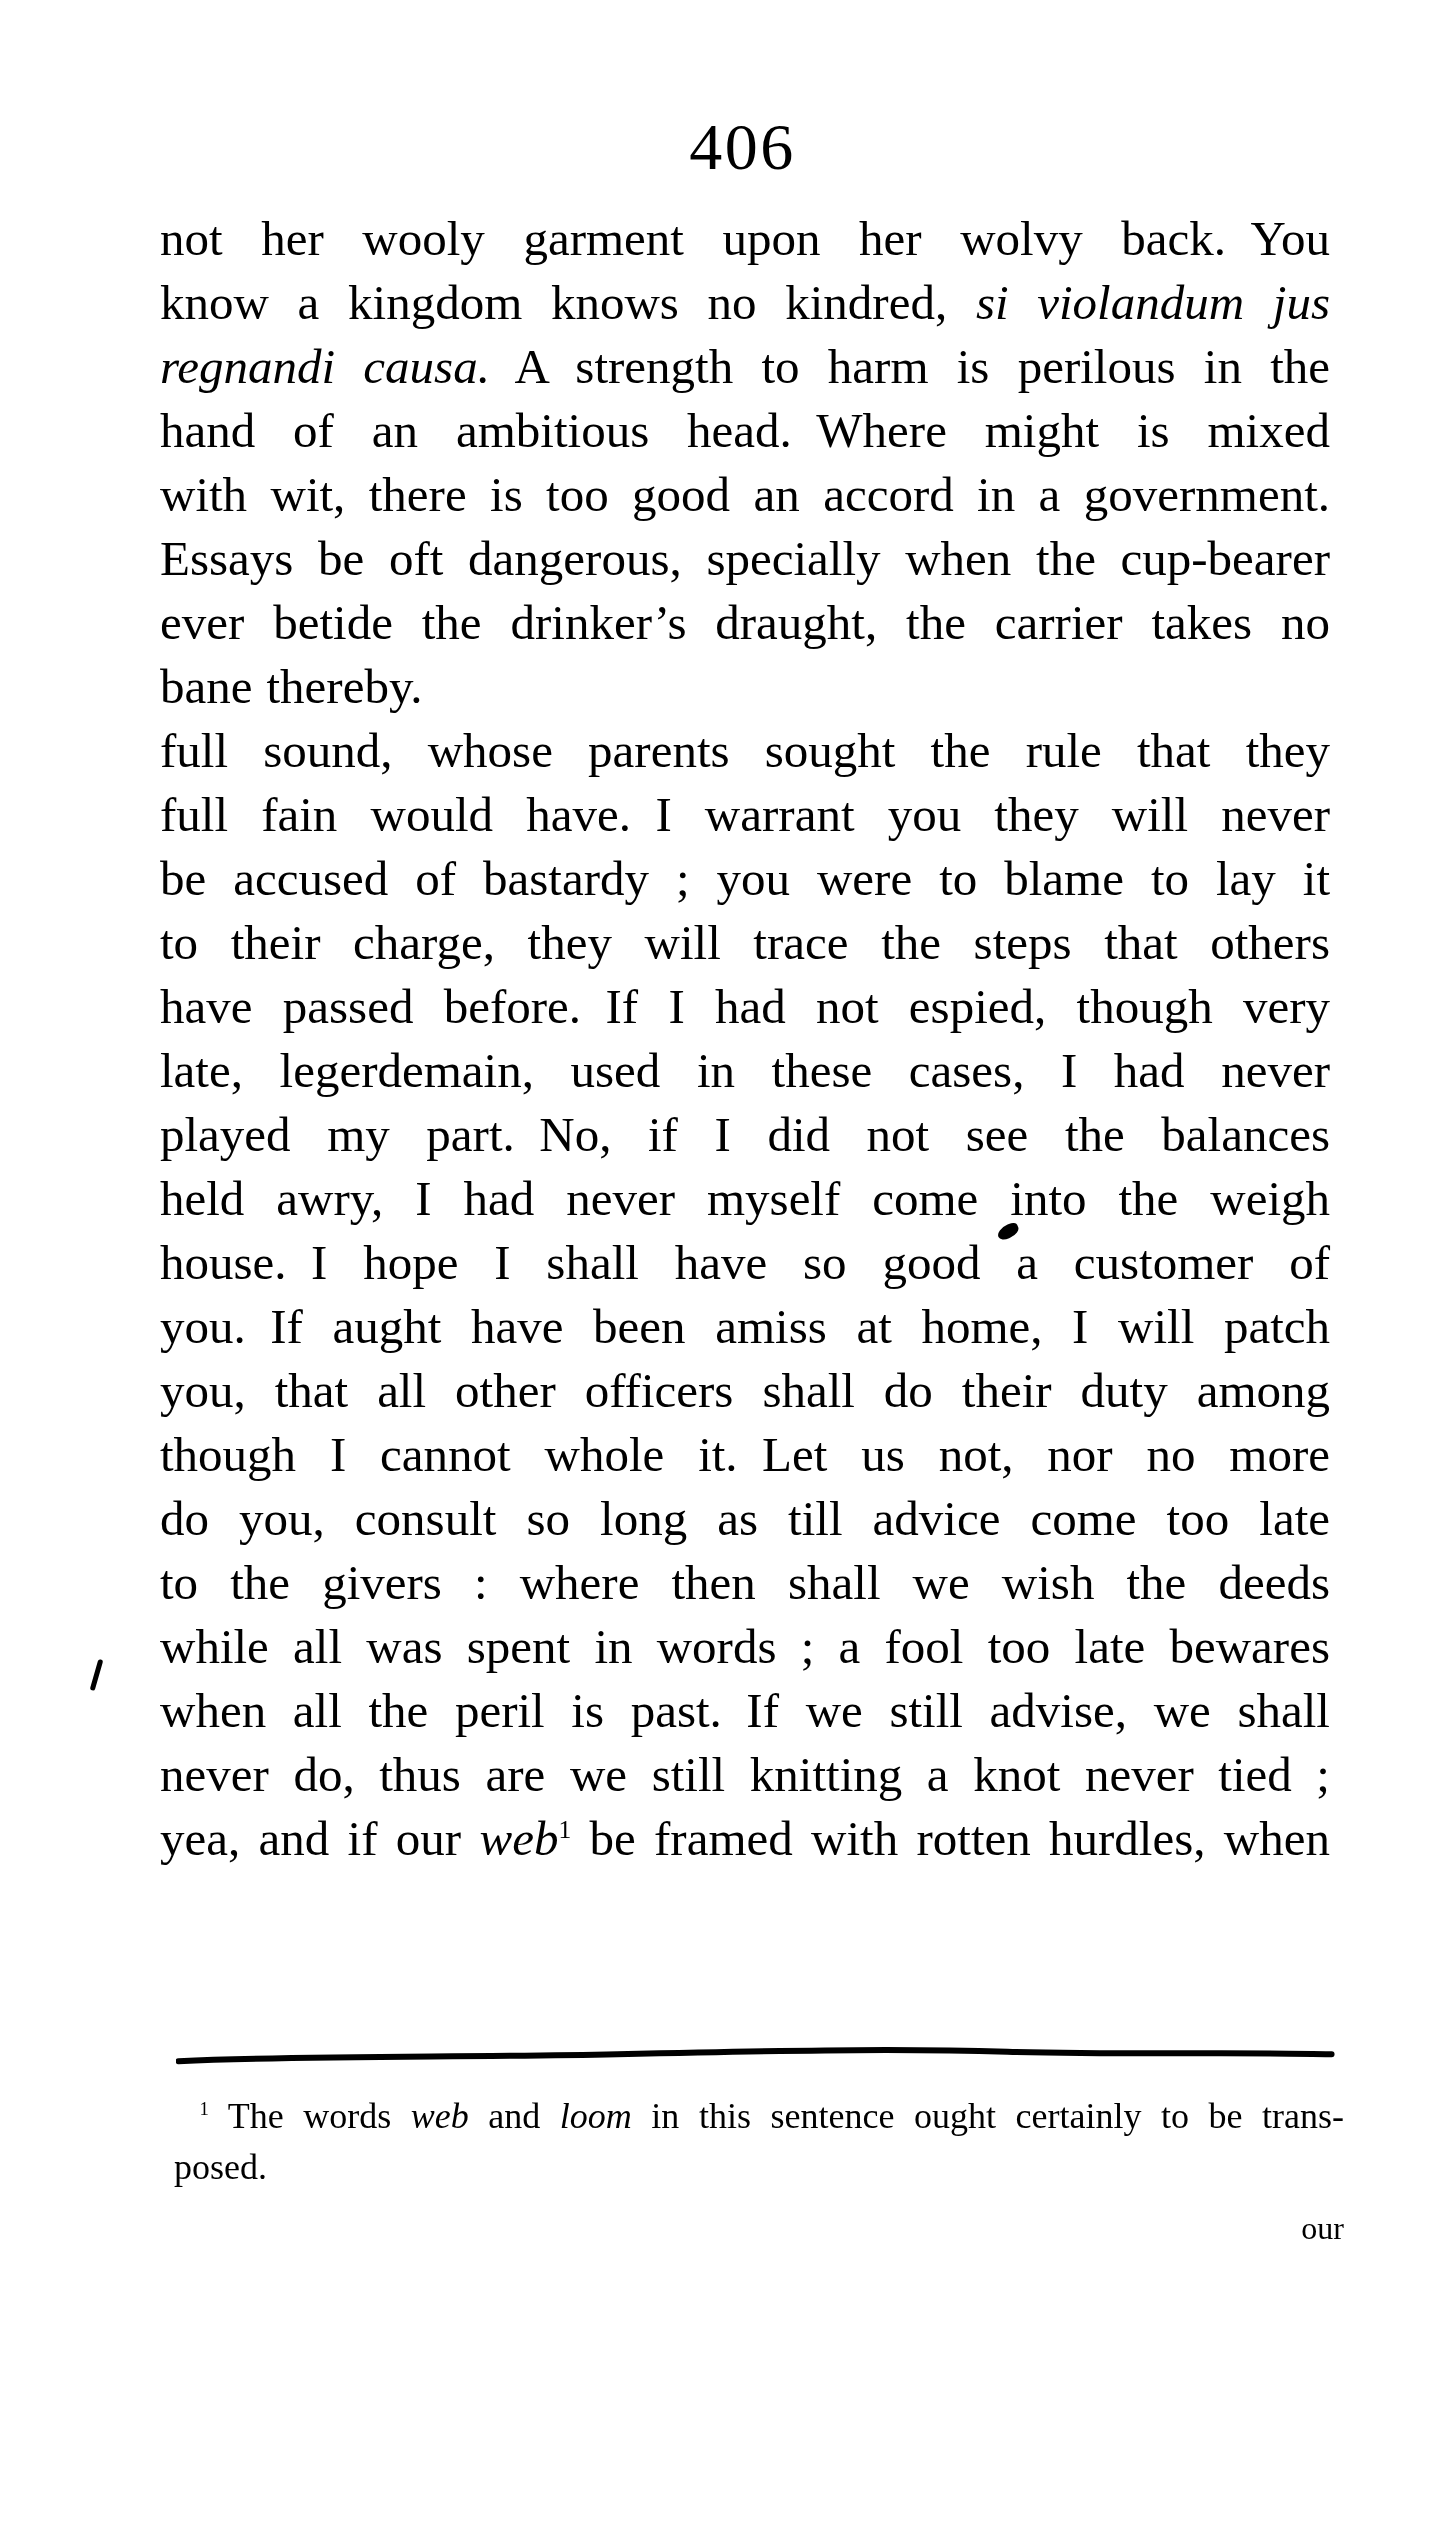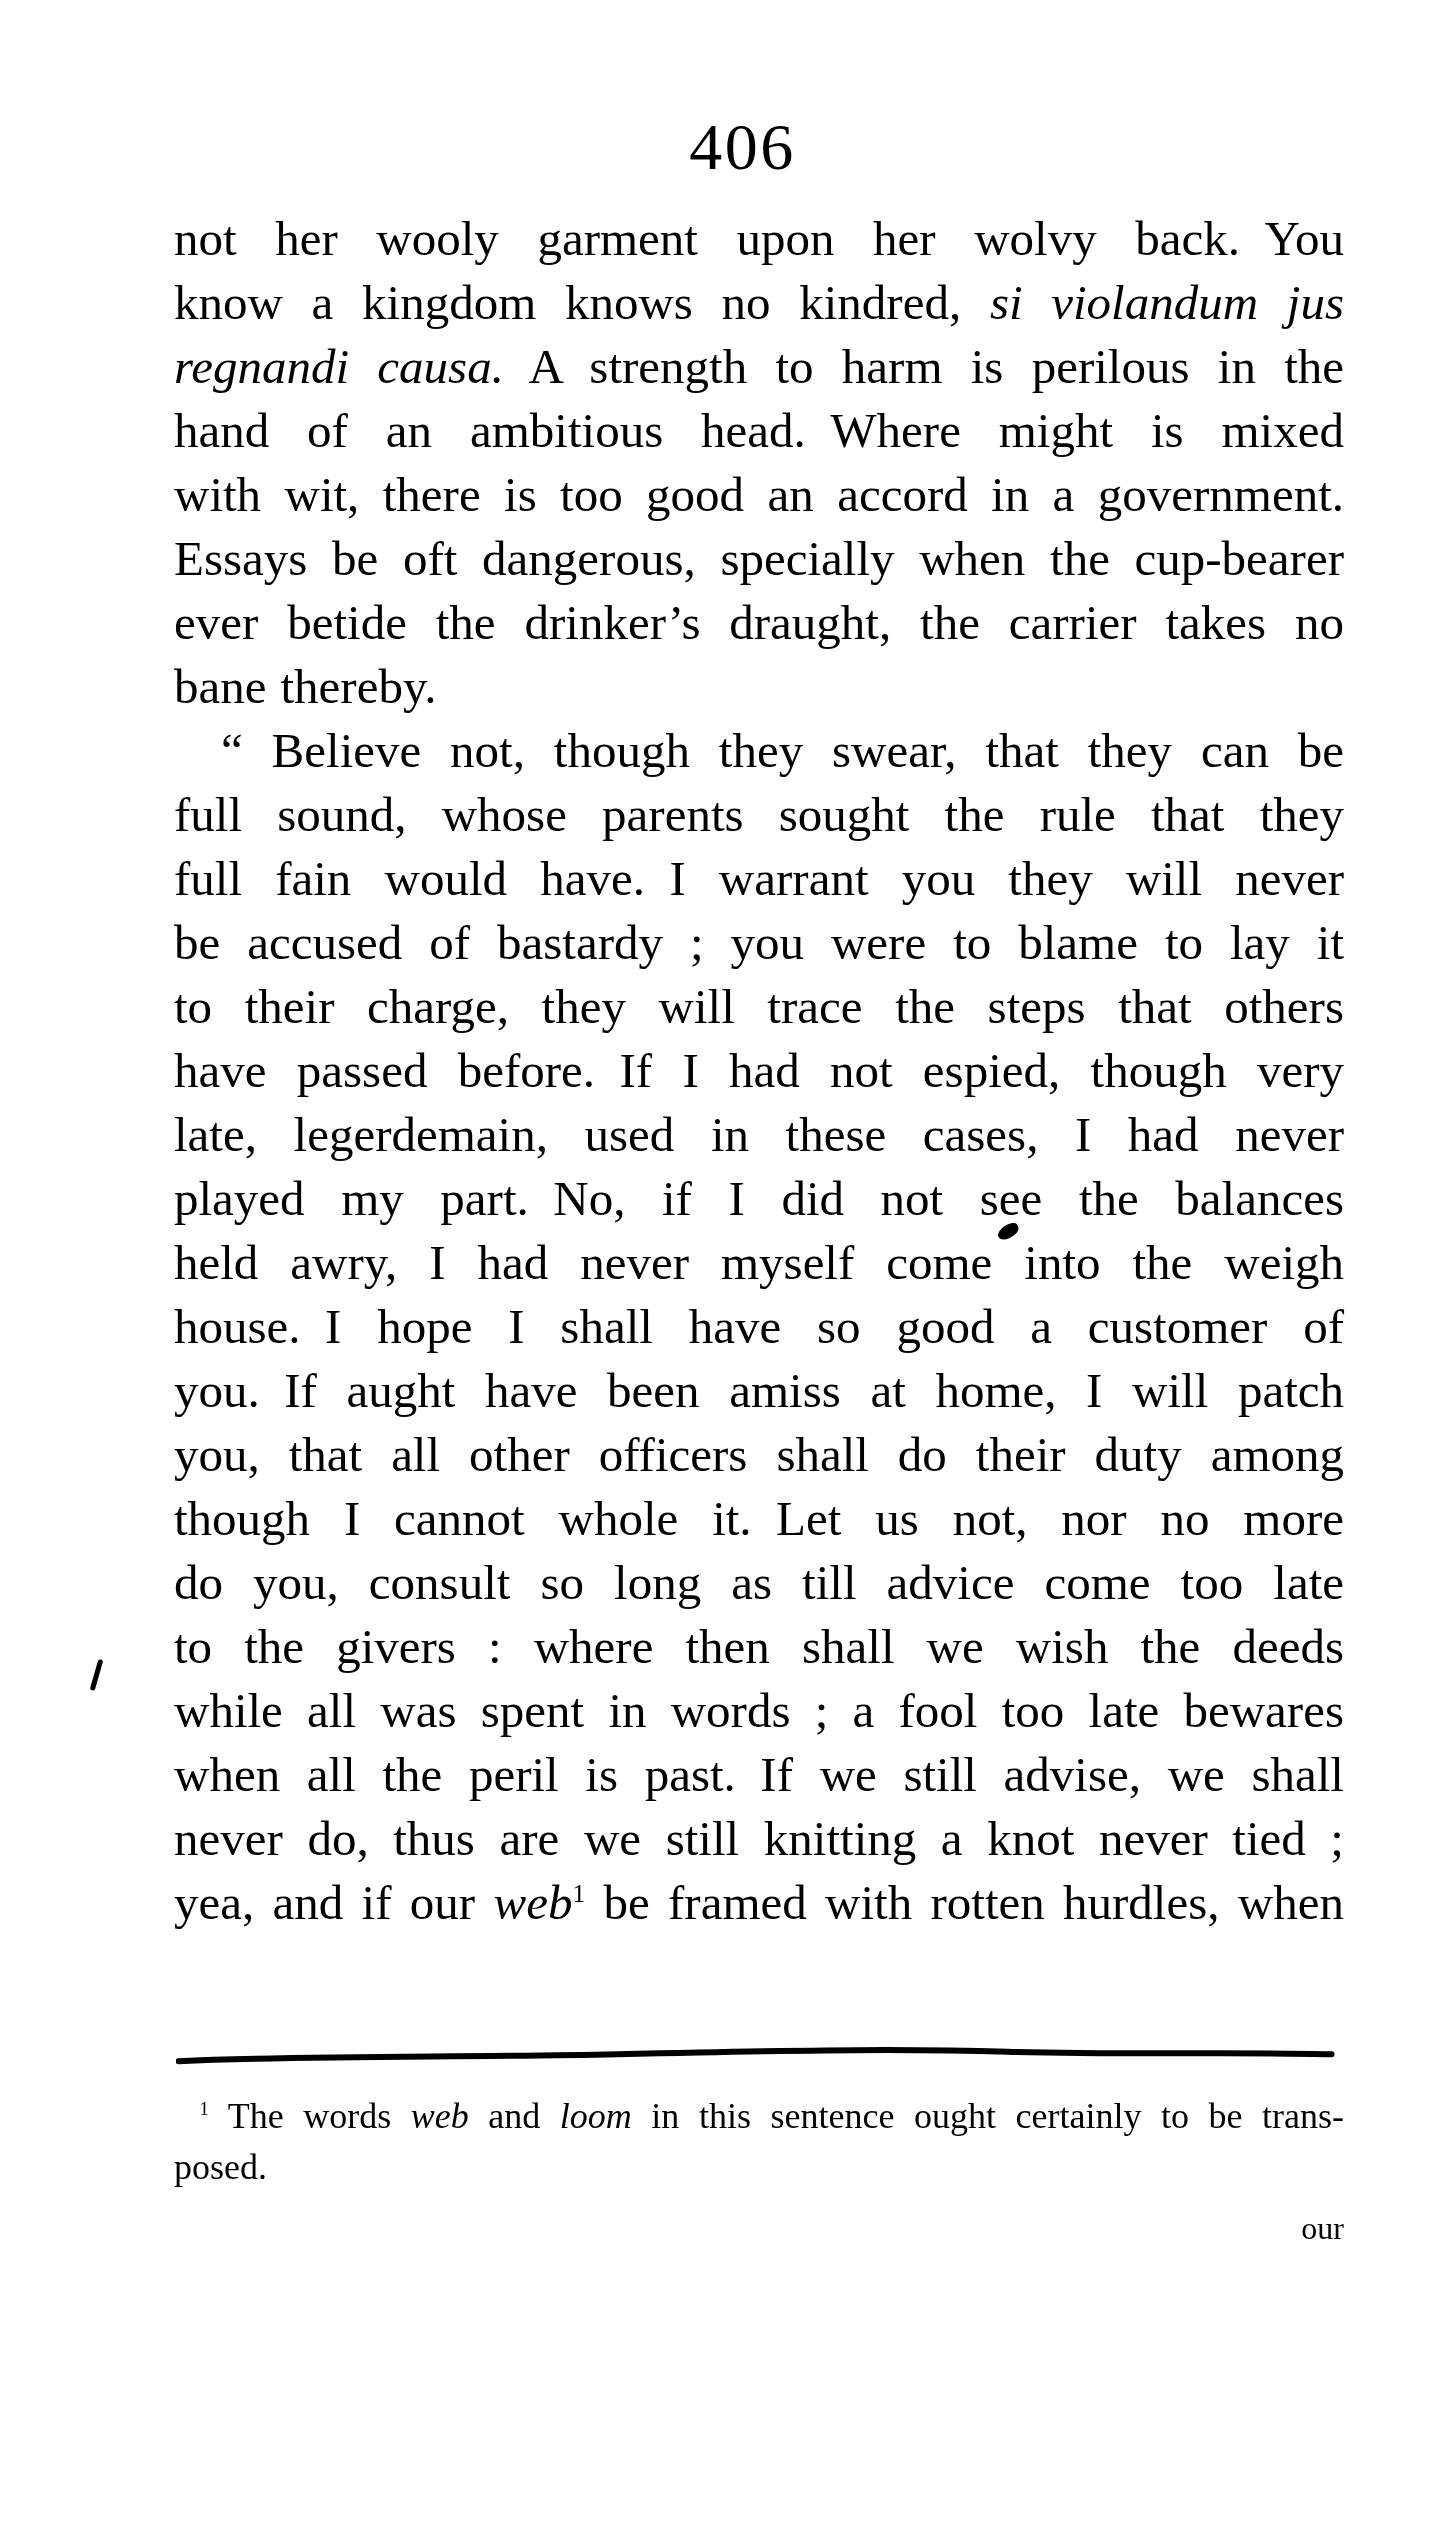--- a/index.html
+++ b/index.html
@@ -16,21 +16,21 @@
     position: absolute;
     top: 109px;
     left: 17px;
     width: 1451px;
     text-align: center;
     font-size: 66px;
     letter-spacing: 2.5px;
   }
   .textblock {
     position: absolute;
-    left: 174px;
+    left: 160px;
     top: 207px;
     width: 1170px;
   }
   .bl {
     font-size: 49px;
     line-height: 64px;
     height: 64px;
     text-align: justify;
     text-align-last: justify;
     word-spacing: 1.7px;
@@ -103,21 +103,20 @@
 
   <div class="textblock">
     <div class="bl">not her wooly garment upon her wolvy back. You</div>
     <div class="bl"><span>know a kingdom knows no kindred, </span><span class="it">si violandum jus</span></div>
     <div class="bl"><span class="it">regnandi causa.</span><span> A strength to harm is perilous in the</span></div>
     <div class="bl">hand of an ambitious head. Where might is mixed</div>
     <div class="bl">with wit, there is too good an accord in a government.</div>
     <div class="bl">Essays be oft dangerous, specially when the cup-bearer</div>
     <div class="bl">ever betide the drinker’s draught, the carrier takes no</div>
     <div class="bl endpara">bane thereby.</div>
-    <div class="bl indent">“ Believe not, though they swear, that they can be</div>
     <div class="bl">full sound, whose parents sought the rule that they</div>
     <div class="bl">full fain would have. I warrant you they will never</div>
     <div class="bl">be accused of bastardy ; you were to blame to lay it</div>
     <div class="bl">to their charge, they will trace the steps that others</div>
     <div class="bl">have passed before. If I had not espied, though very</div>
     <div class="bl">late, legerdemain, used in these cases, I had never</div>
     <div class="bl">played my part. No, if I did not see the balances</div>
     <div class="bl">held awry, I had never myself come into the weigh</div>
     <div class="bl">house. I hope I shall have so good a customer of</div>
     <div class="bl">you. If aught have been amiss at home, I will patch</div>

